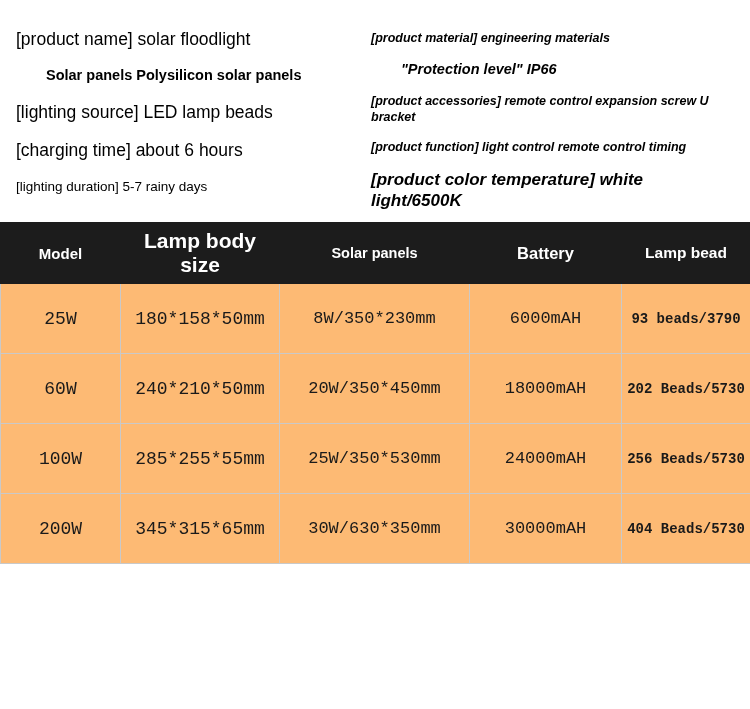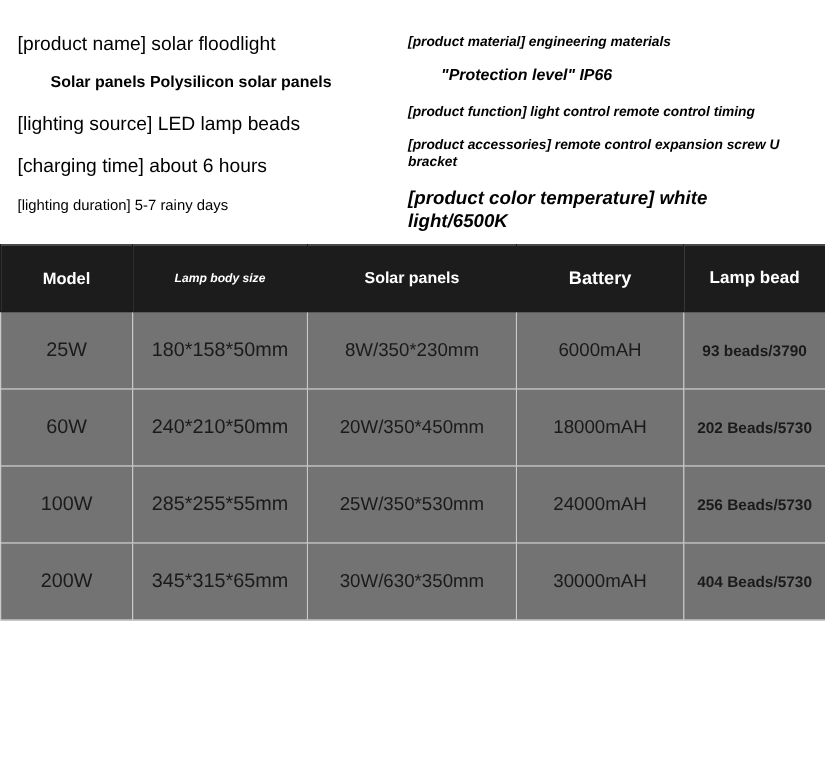--- a/index.html
+++ b/index.html
@@ -71,28 +71,29 @@
     padding: 0 4px;
   }
   table.spec-table thead th {
     background: #1c1c1c;
     color: #ffffff;
     height: 60px;
     font-weight: 700;
     border: 1px solid #1c1c1c;
   }
   table.spec-table thead th.th-model { font-size: 15px; margin-left: 23px; }
-  table.spec-table thead th.th-lamp-size { font-size: 11px; font-style: italic; }
+  table.spec-table thead th.th-lamp-size { font-size: 21px; }
   table.spec-table thead th.th-solar { font-size: 14.5px; }
   table.spec-table thead th.th-battery { font-size: 16.5px; }
   table.spec-table thead th.th-bead { font-size: 15.5px; }
 
   table.spec-table tbody td {
     height: 69px;
-    background: #737373;
+    background: #fdba74;
+    font-family: Liberation Mono, monospace;
   }
   td.c-model { font-size: 18px; }
   td.c-size { font-size: 18px; }
   td.c-solar { font-size: 17px; }
   td.c-battery { font-size: 17px; }
   td.c-bead { font-size: 14px; font-weight: 700; }
 
   col.w-model   { width: 120px; }
   col.w-size    { width: 159px; }
   col.w-solar   { width: 190px; }
@@ -108,22 +109,22 @@
     <div class="spec-line s-18">[product name] solar floodlight</div>
     <div class="spec-line s-15">Solar panels Polysilicon solar panels</div>
     <div class="spec-line s-18">[lighting source] LED lamp beads</div>
     <div class="spec-line s-18">[charging time] about 6 hours</div>
     <div class="spec-line s-14">[lighting duration] 5-7 rainy days</div>
   </div>
 
   <div class="spec-col spec-col-right">
     <div class="spec-line s-13">[product material] engineering materials</div>
     <div class="spec-line s-15">"Protection level" IP66</div>
+    <div class="spec-line s-13">[product accessories] remote control expansion screw U bracket</div>
     <div class="spec-line s-13">[product function] light control remote control timing</div>
-    <div class="spec-line s-13">[product accessories] remote control expansion screw U bracket</div>
     <div class="spec-line s-17b">[product color temperature] white light/6500K</div>
   </div>
 
 </div>
 
 <div class="table-wrap">
   <table class="spec-table">
     <colgroup>
       <col class="w-model">
       <col class="w-size">

